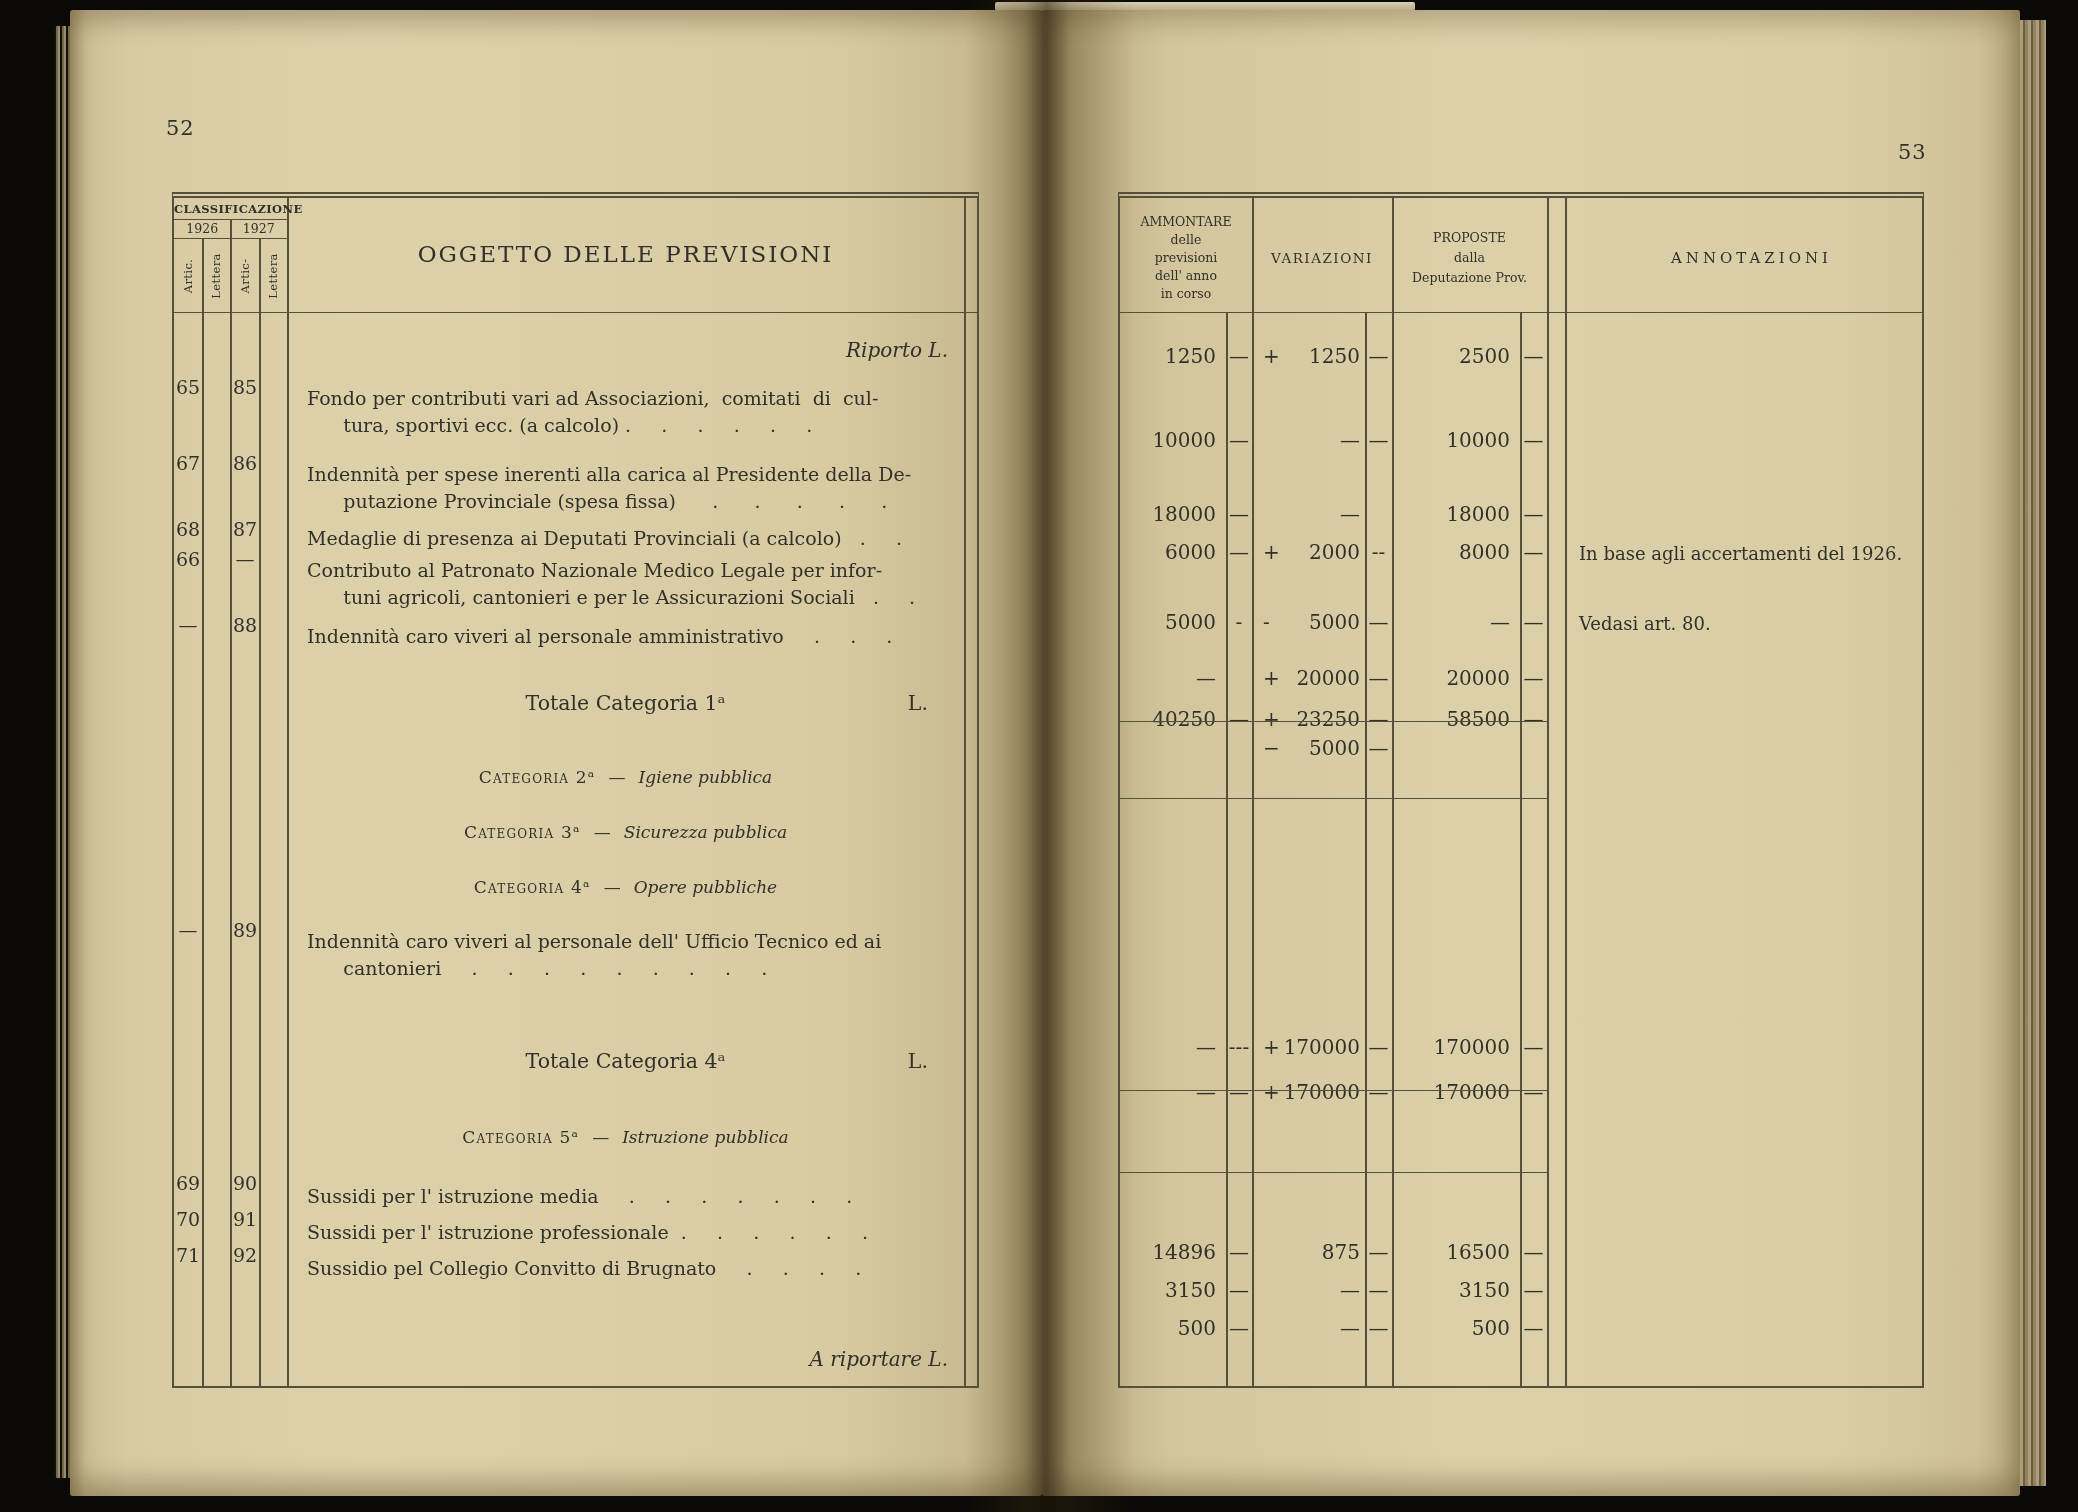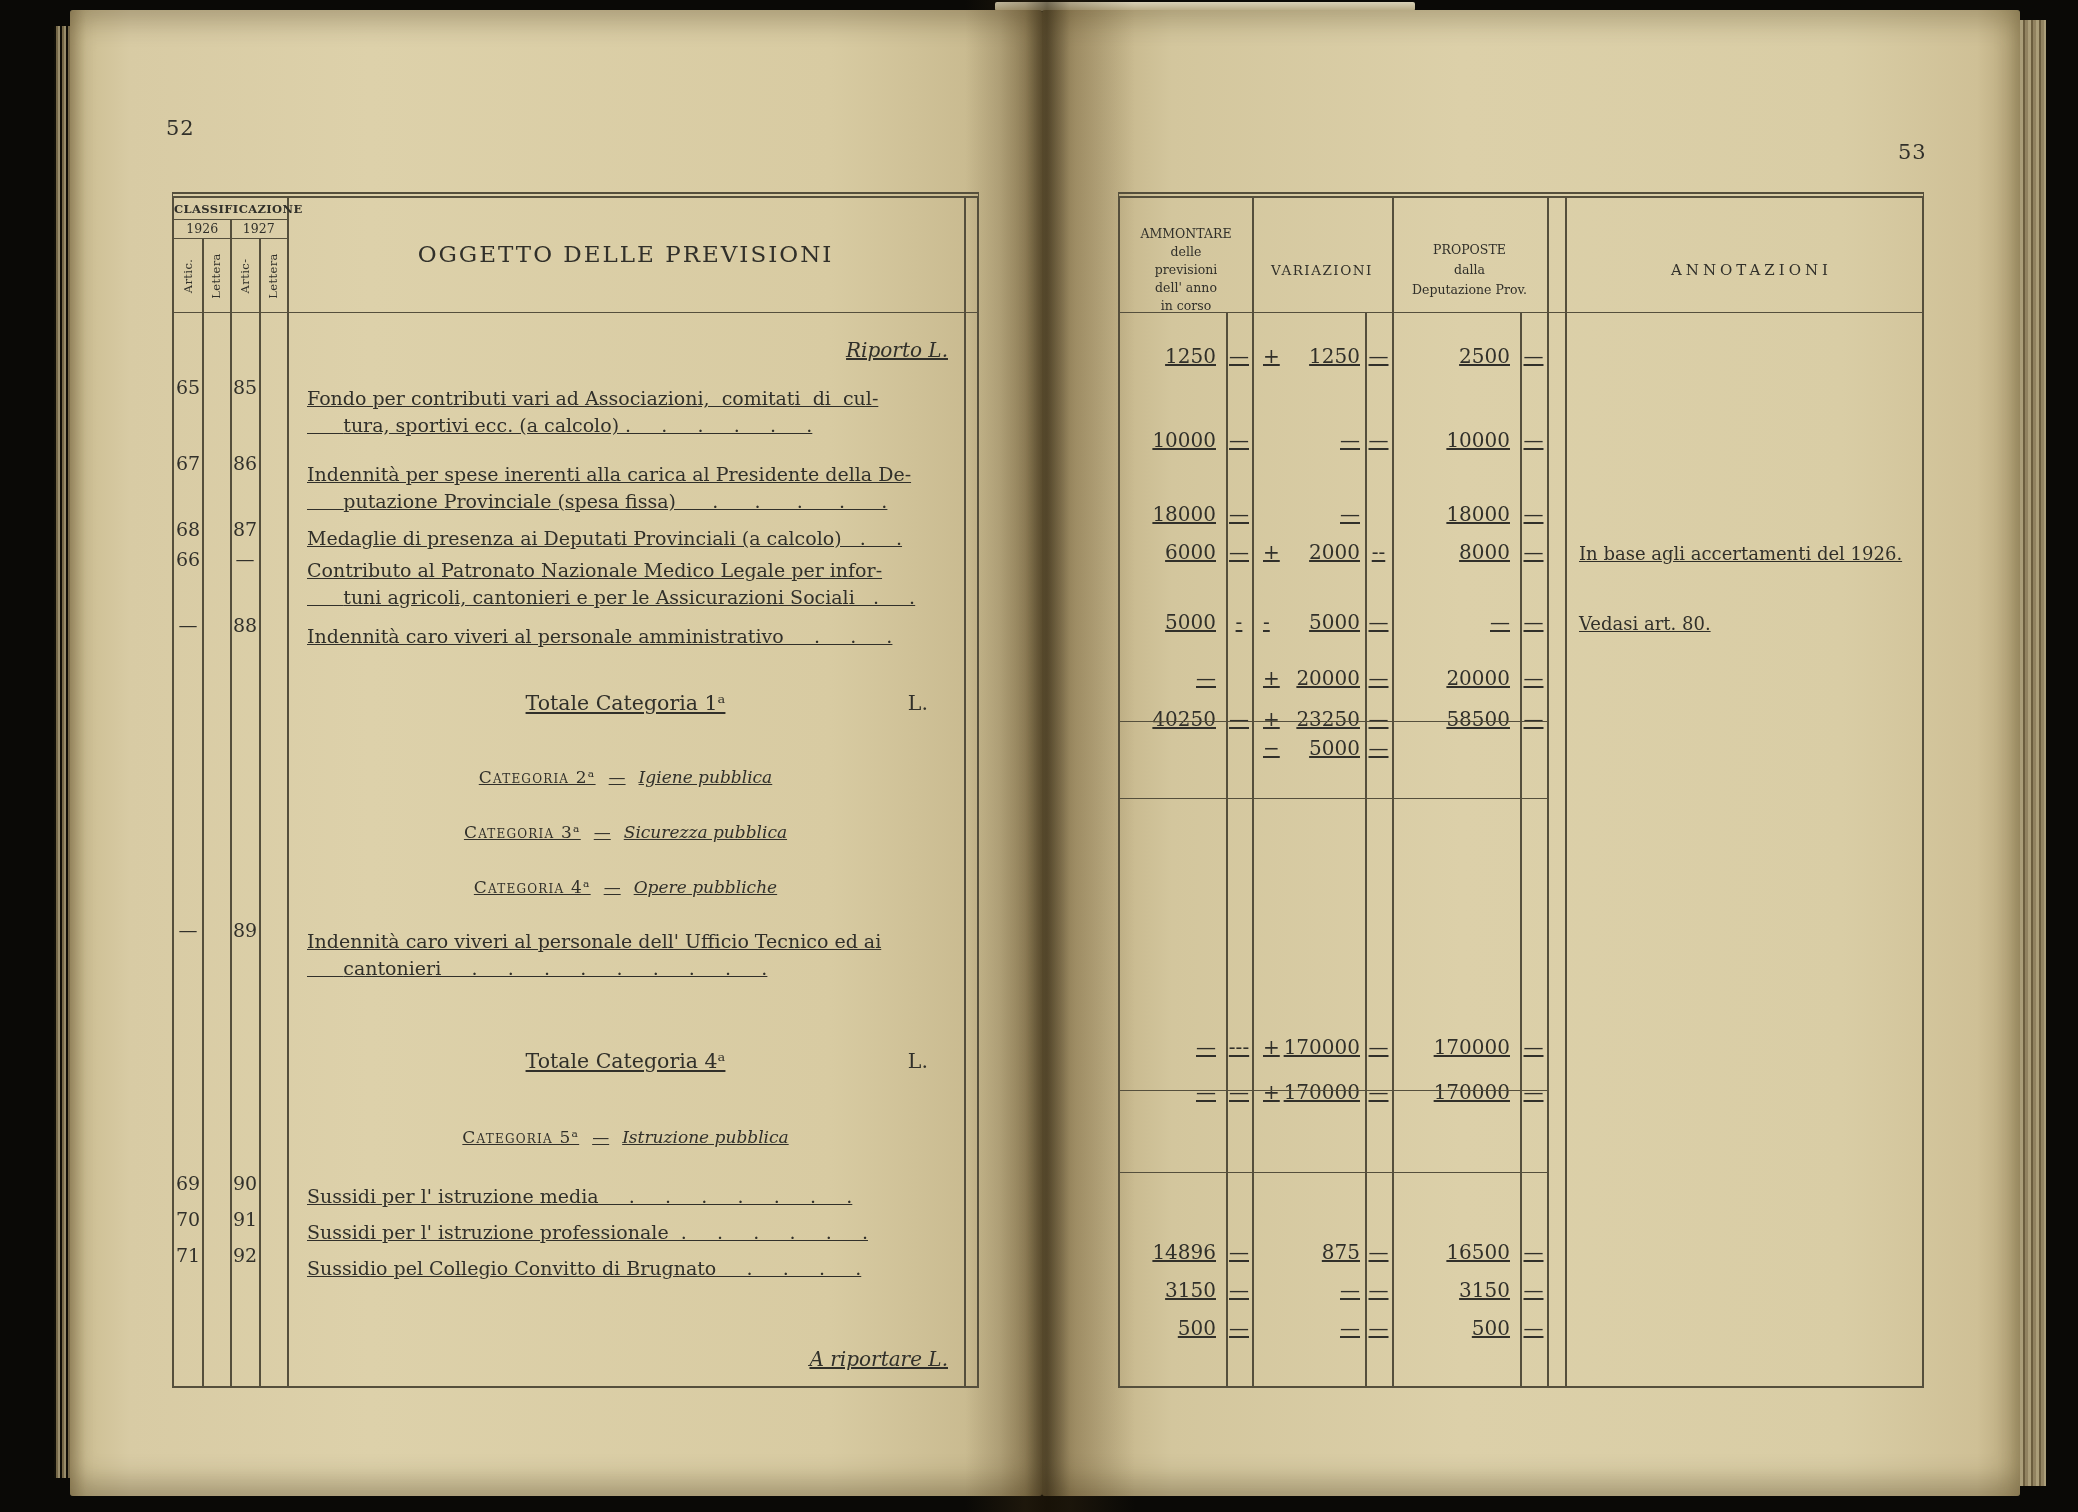--- a/index.html
+++ b/index.html
@@ -36,28 +36,28 @@
   .classif-title{height:22px;line-height:22px;text-align:center;font-size:11.5px;font-weight:bold;letter-spacing:.4px;
                  border-bottom:1.4px solid var(--line,#554f3c);box-sizing:border-box;}
   .years{display:flex;height:19px;border-bottom:1.4px solid var(--line,#554f3c);box-sizing:border-box;}
   .years .yr{flex:1;text-align:center;font-size:12.5px;line-height:18px;}
   .subcols{display:flex;height:74px;}
   .sc{flex:1;position:relative;}
   .sc span{position:absolute;left:50%;top:50%;transform:translate(-50%,-50%) rotate(-90deg);
            font-size:11.5px;white-space:nowrap;letter-spacing:.4px;}
   .ogg-head{position:absolute;left:113px;right:13px;top:0;height:112px;display:flex;align-items:center;justify-content:center;
             font-size:23px;letter-spacing:2px;}
-  .rh{position:absolute;top:16px;height:112px;display:flex;align-items:center;justify-content:center;text-align:center;}
+  .rh{position:absolute;top:4px;height:112px;display:flex;align-items:center;justify-content:center;text-align:center;}
   .rh.amm{left:0;width:132px;font-size:12.5px;line-height:1.45;white-space:pre-line;}
   .rh.var{left:132px;width:140px;font-size:13.5px;letter-spacing:1.5px;}
   .rh.prop{left:272px;width:155px;font-size:12.5px;line-height:1.6;white-space:pre-line;}
   .rh.ann{left:427px;width:409px;font-size:15px;letter-spacing:4px;}
   
   .tbody{position:absolute;top:115px;left:0;right:0;bottom:0;display:flex;flex-direction:column;overflow:hidden;}
-  .lrow,.rrow{display:flex;position:relative;flex-shrink:0;text-decoration:underline;}
+  .lrow,.rrow{display:flex;position:relative;flex-shrink:0;}
   .h30{height:30px}.h36{height:36px}.h48{height:48px}.h55{height:55px}.h58{height:58px}.h60{height:60px}
   .h66{height:66px}.h76{height:76px}.h92{height:92px}.h93{height:93px}.h100{height:100px}.h112{height:112px}
   
   .cn{position:absolute;width:28px;text-align:center;top:5px;font-size:19px;}
   .c1{left:0}.c3{left:57px}
   .ogg{margin-left:113px;margin-right:13px;flex:1;padding:4px 8px 0 20px;font-size:19px;line-height:1.4;white-space:pre-wrap;margin-top:10px;}
   .lab-right{margin-left:auto;margin-right:13px;align-self:flex-end;padding:0 16px 9px 0;font-style:italic;font-size:20px;}
   .lab-right.low{padding-bottom:16px;}
   .mid{align-items:center;}
   .tot{margin-left:113px;margin-right:13px;flex:1;position:relative;text-align:center;font-size:20.5px;}

